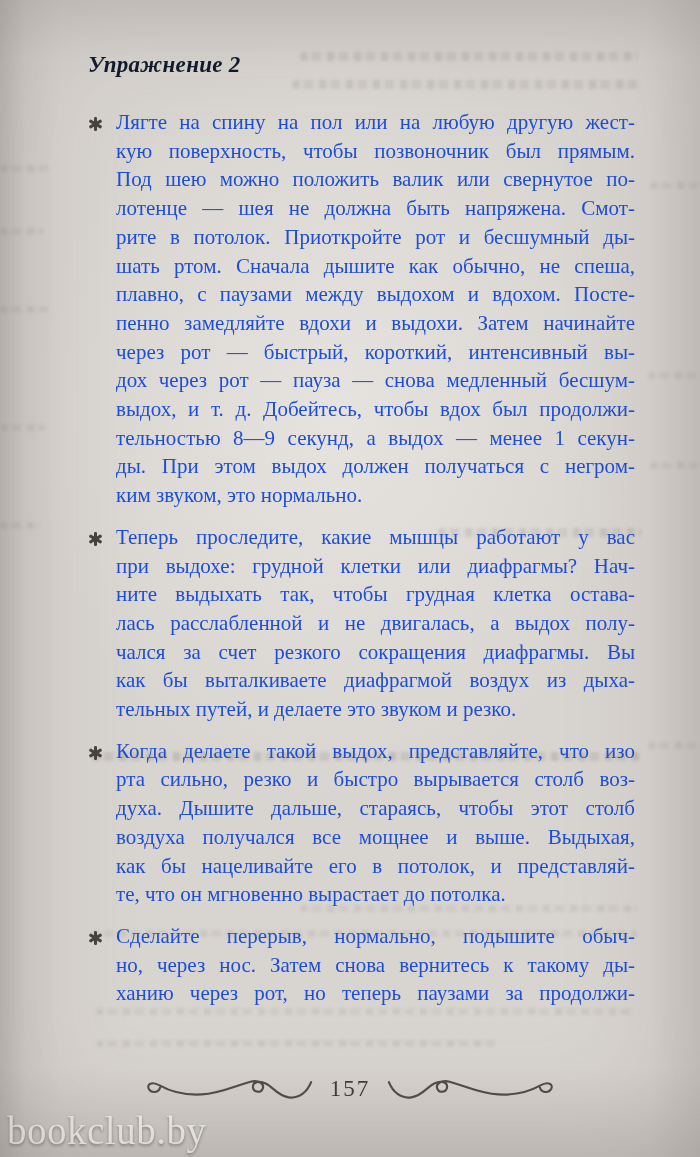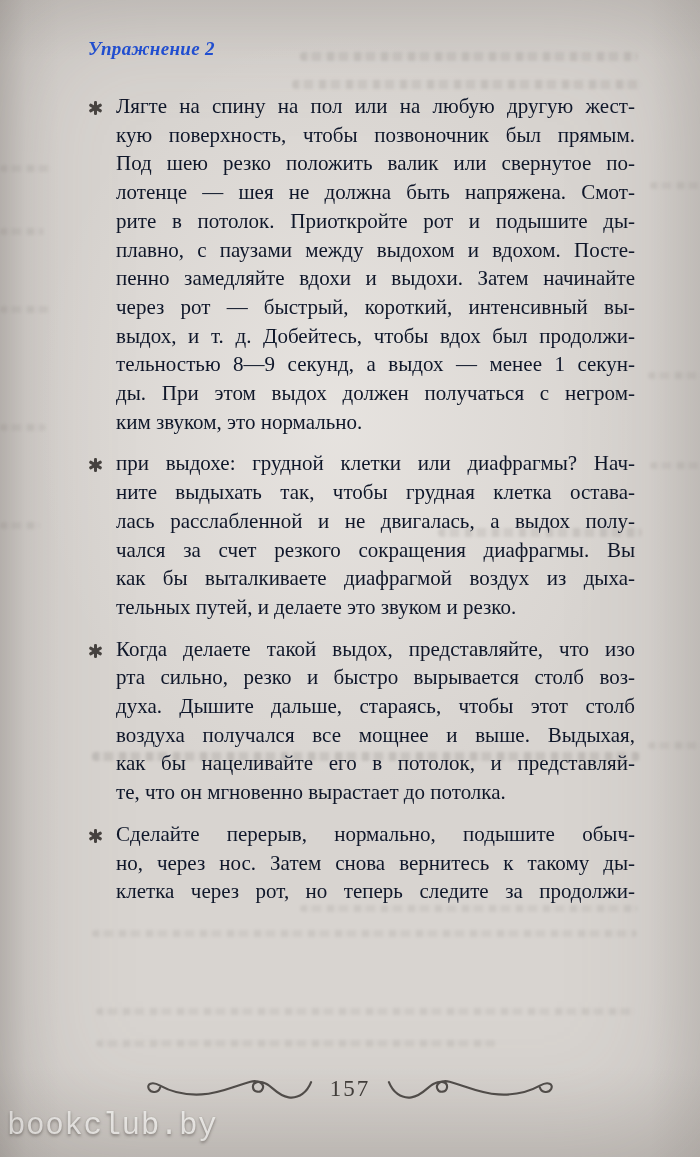--- a/index.html
+++ b/index.html
@@ -25,45 +25,45 @@
     position:absolute;height:9px;border-radius:4px;pointer-events:none;
     background:repeating-linear-gradient(90deg,
       rgba(108,102,97,0.55) 0 7px, rgba(108,102,97,0.10) 7px 12px,
       rgba(108,102,97,0.42) 12px 21px, rgba(108,102,97,0.06) 21px 27px);
     filter:blur(1.6px);opacity:.30;
   }
   .smudge.sm{height:7px;opacity:.22;}
   
   .page-content{position:absolute;left:86px;top:34px;width:557px;}
   .heading{
-    font-style:italic;font-size:19px;line-height:30px;letter-spacing:.3px;
-    color:#1d4ed8;margin:0 0 28px 2px;
+    font-style:italic;font-size:23px;line-height:30px;letter-spacing:.3px;
+    color:#0f172a;margin:16px 0 28px 2px;
   }
   .para{position:relative;padding-left:30px;margin:0 8px 13px 0;
-        font-size:21px;line-height:28.7px;color:#0f172a;}
+        font-size:21px;line-height:28.7px;color:#1d4ed8;}
   .para .line{text-align:justify;text-align-last:justify;white-space:normal;}
   .para .line.last{text-align-last:auto;font-family:Liberation Serif, serif;}
   
   .bullet{position:absolute;left:1px;top:8px;width:16px;height:16px;display:block;}
   .bullet i{position:absolute;left:50%;top:1px;width:3px;height:14px;margin-left:-1.5px;
             background:#474340;border-radius:1.2px;display:block;}
   .bullet i:nth-child(2){transform:rotate(60deg);}
   .bullet i:nth-child(3){transform:rotate(-60deg);}
   
   .footer{position:absolute;left:0;top:1070px;width:700px;height:42px;
           display:flex;align-items:center;justify-content:center;gap:13px;}
   .flourish{width:172px;height:36px;display:block;}
   .flourish svg{width:100%;height:100%;display:block;}
   .flourish.left{transform:scaleX(-1);}
   .page-number{font-size:23px;letter-spacing:2px;color:#403c39;padding:0 2px 4px 2px;}
   
   .watermark{
     position:absolute;left:7px;top:1108px;
-    font-family:Liberation Mono, monospace;
-    font-size:31px;letter-spacing:.5px;
+    font-family:Liberation Serif, serif;
+    font-size:39px;letter-spacing:.5px;
     color:rgba(249,247,245,0.92);
     text-shadow:0 2px 3px rgba(105,99,94,0.65), 0 0 1px rgba(120,114,108,0.5);
   }
 </style>
 </head>
 <body>
 
 <div class="vignette"></div>
 <div>
   <div class="smudge" style="left:300px;top:52px;width:338px;"></div>
@@ -89,37 +89,40 @@
   <h2 class="heading">Упражнение 2</h2>
   <div>
       <div class="para">
         <span class="bullet">
           <i></i>
           <i></i>
           <i></i>
         </span>
         <div class="line">Лягте на спину на пол или на любую другую жест-</div>
         <div class="line">кую поверхность, чтобы позвоночник был прямым.</div>
-        <div class="line">Под шею резко положить валик или свернутое по-</div>
+        <div class="line">Под шею можно положить валик или свернутое по-</div>
         <div class="line">лотенце — шея не должна быть напряжена. Смот-</div>
-        <div class="line">рите в потолок. Приоткройте рот и подышите ды-</div>
+        <div class="line">рите в потолок. Приоткройте рот и бесшумный ды-</div>
+        <div class="line">шать ртом. Сначала дышите как обычно, не спеша,</div>
         <div class="line">плавно, с паузами между выдохом и вдохом. Посте-</div>
         <div class="line">пенно замедляйте вдохи и выдохи. Затем начинайте</div>
         <div class="line">через рот — быстрый, короткий, интенсивный вы-</div>
+        <div class="line">дох через рот — пауза — снова медленный бесшум-</div>
         <div class="line">выдох, и т. д. Добейтесь, чтобы вдох был продолжи-</div>
         <div class="line">тельностью 8—9 секунд, а выдох — менее 1 секун-</div>
         <div class="line">ды. При этом выдох должен получаться с негром-</div>
         <div class="line last">ким звуком, это нормально.</div>
       </div>
       <div class="para">
         <span class="bullet">
           <i></i>
           <i></i>
           <i></i>
         </span>
+        <div class="line">Теперь проследите, какие мышцы работают у вас</div>
         <div class="line">при выдохе: грудной клетки или диафрагмы? Нач-</div>
         <div class="line">ните выдыхать так, чтобы грудная клетка остава-</div>
         <div class="line">лась расслабленной и не двигалась, а выдох полу-</div>
         <div class="line">чался за счет резкого сокращения диафрагмы. Вы</div>
         <div class="line">как бы выталкиваете диафрагмой воздух из дыха-</div>
         <div class="line last">тельных путей, и делаете это звуком и резко.</div>
       </div>
       <div class="para">
         <span class="bullet">
           <i></i>
@@ -134,21 +137,21 @@
         <div class="line last">те, что он мгновенно вырастает до потолка.</div>
       </div>
       <div class="para">
         <span class="bullet">
           <i></i>
           <i></i>
           <i></i>
         </span>
         <div class="line">Сделайте перерыв, нормально, подышите обыч-</div>
         <div class="line">но, через нос. Затем снова вернитесь к такому ды-</div>
-        <div class="line">клетка через рот, но теперь следите за продолжи-</div>
+        <div class="line">ханию через рот, но теперь паузами за продолжи-</div>
       </div>
     </div>
 </div>
 
 <div class="footer">
   <span class="flourish left">
     <svg viewBox="0 0 176 36" fill="none">
       <path d="M 4 9 C 8 19, 16 26, 27 24.5 C 38 23, 43 14, 50 10.5 C 57 7, 64 8.5, 63.5 14
                C 63 19.5, 55.5 20.5, 53.5 15.5 C 51.5 10.5, 58 6.5, 66 8.5
                C 80 12, 97 20.5, 116 21.5 C 133 22.4, 147 19, 158.5 12.5

